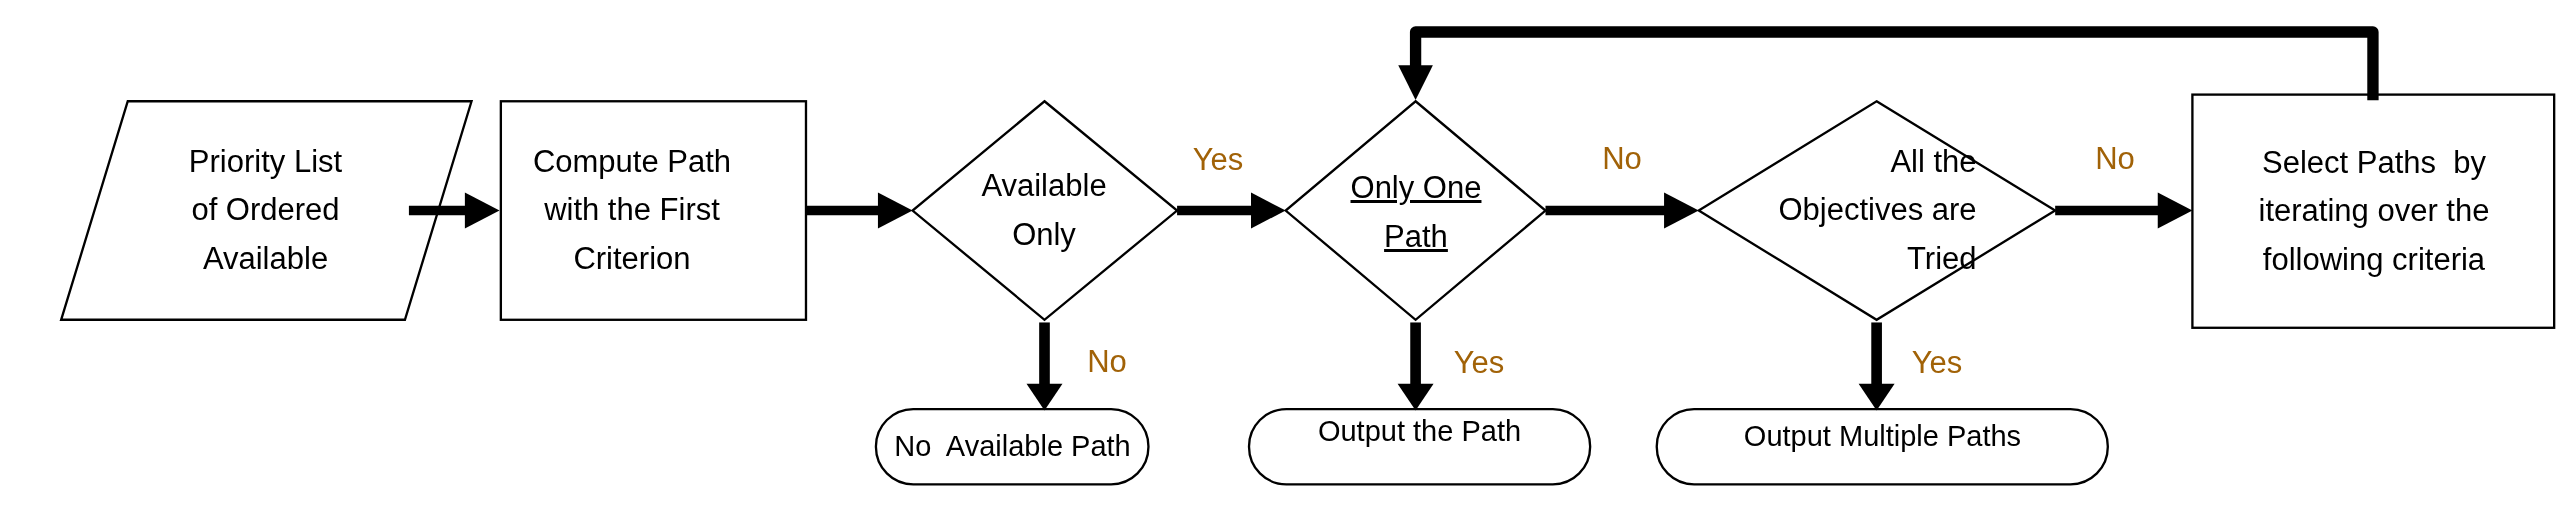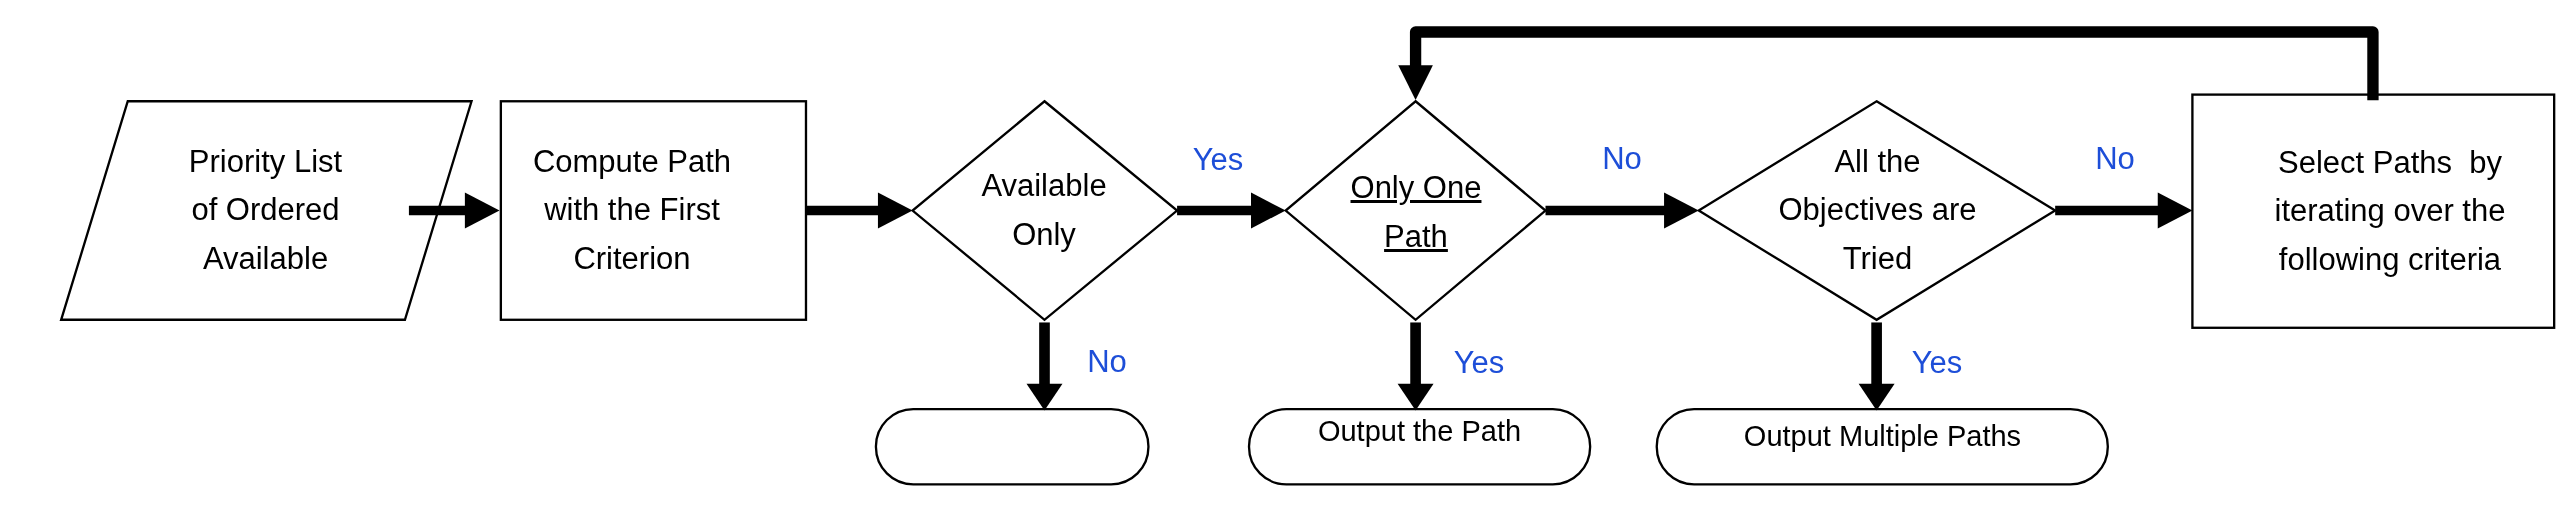--- a/index.html
+++ b/index.html
@@ -26,21 +26,21 @@
     font-size: 31px;
     line-height: 1.55;
     color: #000000;
   }
   .stadium-label { font-size: 29px; line-height: 1.2; }
   .edge-label {
     position: absolute;
     transform: translate(-50%, -50%);
     font-size: 31px;
     white-space: pre;
-    color: #1d4ed8;
+    color: #a16207;
   }
   .shape { fill: #ffffff; stroke: #000000; stroke-width: 3.5; }
   .conn  { stroke: #000000; fill: none; }
   .head  { fill: #000000; stroke: none; }
 </style>
 </head>
 <body>
 
 <div id="diagram">
 
@@ -88,33 +88,34 @@
 of Ordered
 Available</div>
 
   <div class="node-label" style="left:500px; top:101px; width:264px; height:219px;">Compute Path
 with the First
 Criterion</div>
 
   <div class="node-label" style="left:924px; top:101px; width:240px; height:219px;">Available
 Only</div>
 
+  <div class="node-label stadium-label" style="left:876px; top:409px; width:273px; height:75px;">No  Available Path</div>
 
   <div class="node-label" style="left:1296px; top:103px; width:240px; height:219px;text-decoration:underline;">Only One
 Path</div>
 
   <div class="node-label stadium-label" style="left:1249px; top:394px; width:341px; height:75px;">Output the Path</div>
 
-  <div class="node-label" style="left:1744px; top:101px; width:267px; height:219px;">All the
+  <div class="node-label" style="left:1744px; top:101px; width:267px; height:219px;text-align:right;">All the
 Objectives are
 Tried</div>
 
   <div class="node-label stadium-label" style="left:1657px; top:409px; width:451px; height:55px;">Output Multiple Paths</div>
 
-  <div class="node-label" style="left:2193px; top:95px; width:362px; height:233px;margin-left:16px;">Select Paths  by
+  <div class="node-label" style="left:2193px; top:95px; width:362px; height:233px;">Select Paths  by
 iterating over the
 following criteria</div>
 
   <div class="edge-label" style="left:1218px; top:160px;">Yes</div>
 
   <div class="edge-label" style="left:1107px; top:362px;">No</div>
 
   <div class="edge-label" style="left:1622px; top:159px;">No</div>
 
   <div class="edge-label" style="left:1479px; top:363px;">Yes</div>

